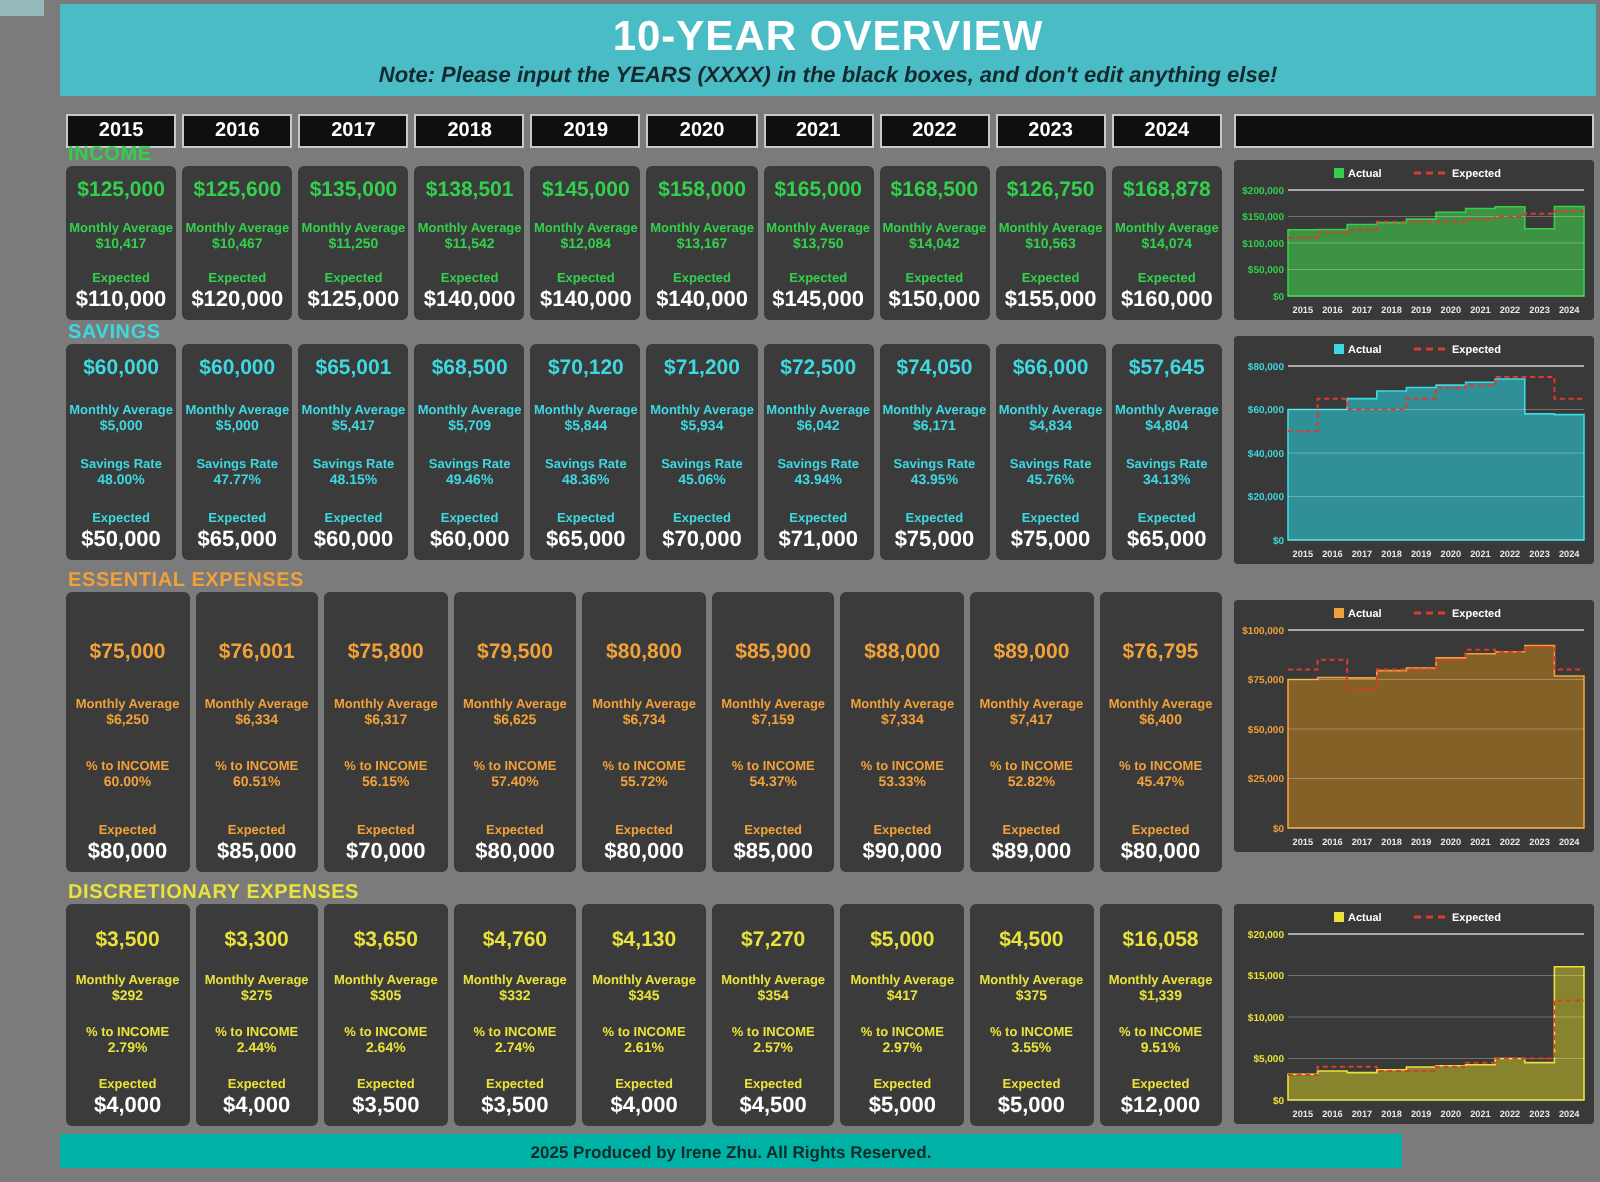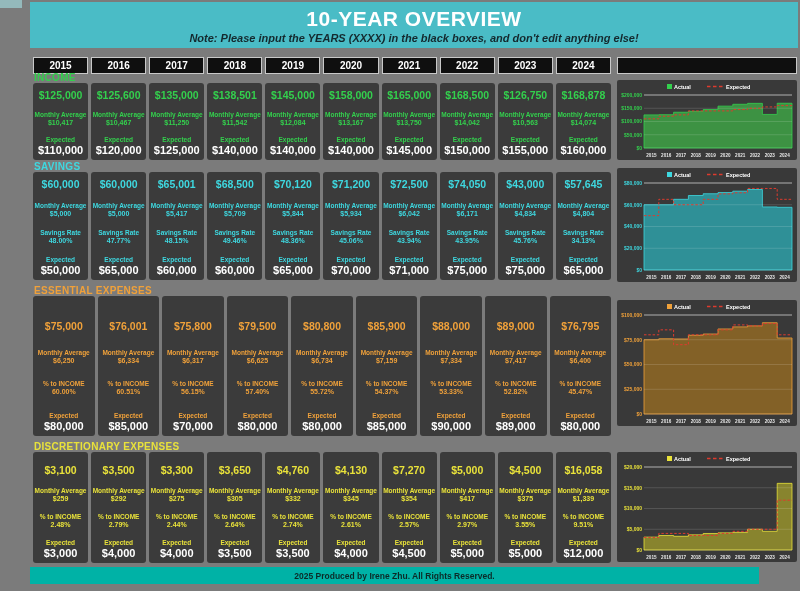--- a/index.html
+++ b/index.html
@@ -33,21 +33,21 @@
   #label-essential{top:285px;}
   #cards-essential .card{padding-top:24px;}
   #cards-discretionary{top:452px;height:111px;}
   #label-discretionary{top:441px;}
   #cards-discretionary .card{padding-top:12px;}
   .chart-panel{position:absolute;left:617px;width:180px;background:#393939;border-radius:2px;}
   #chart-income{top:80px;height:80px;}
   #chart-savings{top:168px;height:114px;}
   #chart-essential{top:300px;height:126px;}
   #chart-discretionary{top:452px;height:110px;}
-  .footer{position:absolute;left:30px;top:567px;width:729px;height:17px;background:#00b2a6;
+  .footer{position:absolute;left:30px;top:567px;width:671px;height:17px;background:#00b2a6;
           display:flex;align-items:center;justify-content:center;}
   .footer span{font-size:8.5px;font-weight:bold;color:#0b2b28;}
 </style>
 </head>
 <body>
 
 <div class="page">
   <div class="corner"></div>
 
   <header class="banner">
@@ -329,21 +329,21 @@
         <div class="grp">
           <div class="lbl">Savings Rate</div>
           <div class="sub">43.95%</div>
         </div>
         <div class="grp">
           <div class="lbl">Expected</div>
           <div class="exp">$75,000</div>
         </div>
       </div>
       <div class="card" style="--c: #3ed8e0;">
-        <div class="v">$43,000</div>
+        <div class="v">$66,000</div>
         <div class="grp">
           <div class="lbl">Monthly Average</div>
           <div class="sub">$4,834</div>
         </div>
         <div class="grp">
           <div class="lbl">Savings Rate</div>
           <div class="sub">45.76%</div>
         </div>
         <div class="grp">
           <div class="lbl">Expected</div>
@@ -562,35 +562,20 @@
           <rect x="50" y="4" width="5" height="5" fill="#f0a13a"></rect>
           <text x="57" y="8.6" font-size="5.5" font-weight="bold" fill="#ffffff" font-family="&quot;Liberation Sans&quot;,sans-serif">Actual</text>
           <line x1="90" x2="106" y1="6.5" y2="6.5" stroke="#dd3b2e" stroke-width="1.4" stroke-dasharray="3.5,2.5"></line>
           <text x="109" y="8.6" font-size="5.5" font-weight="bold" fill="#ffffff" font-family="&quot;Liberation Sans&quot;,sans-serif">Expected</text>
         </g>
       </svg></div>
 
   <div class="section-label" id="label-discretionary" style="color:#e9e23a">DISCRETIONARY EXPENSES</div>
   <div class="cards" id="cards-discretionary">
       <div class="card" style="--c: #e9e23a;">
-        <div class="v">$3,100</div>
-        <div class="grp">
-          <div class="lbl">Monthly Average</div>
-          <div class="sub">$259</div>
-        </div>
-        <div class="grp">
-          <div class="lbl">% to INCOME</div>
-          <div class="sub">2.48%</div>
-        </div>
-        <div class="grp">
-          <div class="lbl">Expected</div>
-          <div class="exp">$3,000</div>
-        </div>
-      </div>
-      <div class="card" style="--c: #e9e23a;">
         <div class="v">$3,500</div>
         <div class="grp">
           <div class="lbl">Monthly Average</div>
           <div class="sub">$292</div>
         </div>
         <div class="grp">
           <div class="lbl">% to INCOME</div>
           <div class="sub">2.79%</div>
         </div>
         <div class="grp">

